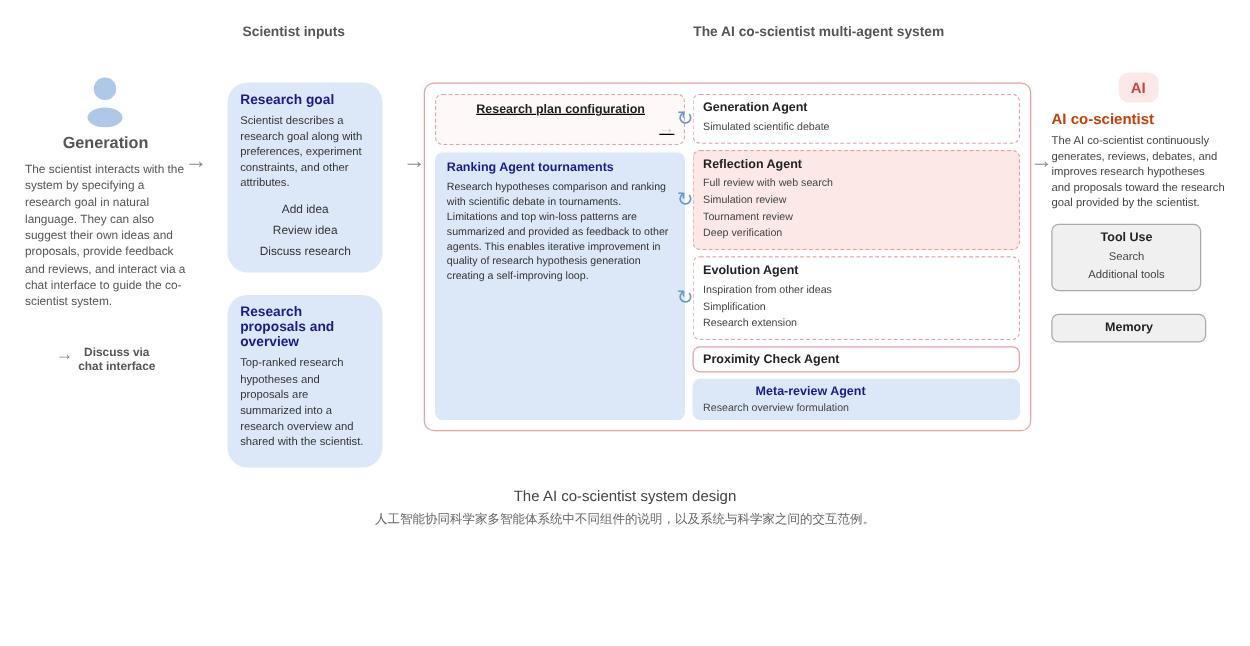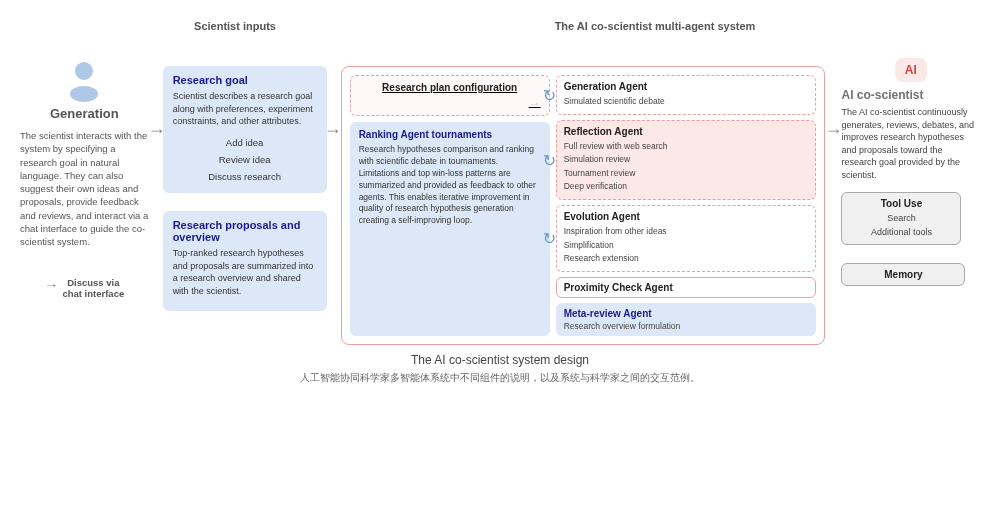--- a/index.html
+++ b/index.html
@@ -58,23 +58,23 @@
     }
     
     .inputs-col {
       width: 160px;
       display: flex;
       flex-direction: column;
       align-items: center;
     }
     .input-box-blue {
       background: #dce8f7;
-      border-radius: 6px;
+      border-radius: 16px;
       padding: 8px 10px;
-      width: 164px;
+      width: 124px;
       margin-bottom: 8px;
     }
     .input-box-title {
       font-size: 11px;
       font-weight: bold;
       color: #1a1a8c;
       margin-bottom: 4px;
     }
     .input-box-desc {
       font-size: 9px;
@@ -186,20 +186,21 @@
       border: 1.5px solid #dce8f7;
       border-radius: 6px;
       padding: 4px 7px;
       background: #dce8f7;
     }
     .meta-title {
       font-size: 10px;
       font-weight: bold;
       color: #1a1a8c;
       margin-bottom: 2px;
+      margin-left: 42px;
     }
     .meta-item {
       font-size: 8.5px;
       color: #444;
     }
     
     .ai-col {
       width: 140px;
       display: flex;
       flex-direction: column;
@@ -212,21 +213,21 @@
       padding: 5px 10px;
       font-size: 12px;
       font-weight: bold;
       color: #c44;
       margin-bottom: 6px;
       align-self: center;
     }
     .ai-title {
       font-size: 12px;
       font-weight: bold;
-      color: #737373;
+      color: #c2410c;
       margin-bottom: 4px;
     }
     .ai-desc {
       font-size: 9px;
       color: #444;
       line-height: 1.4;
       margin-bottom: 10px;
     }
     .tool-box {
       border: 1.5px solid #aaa;

